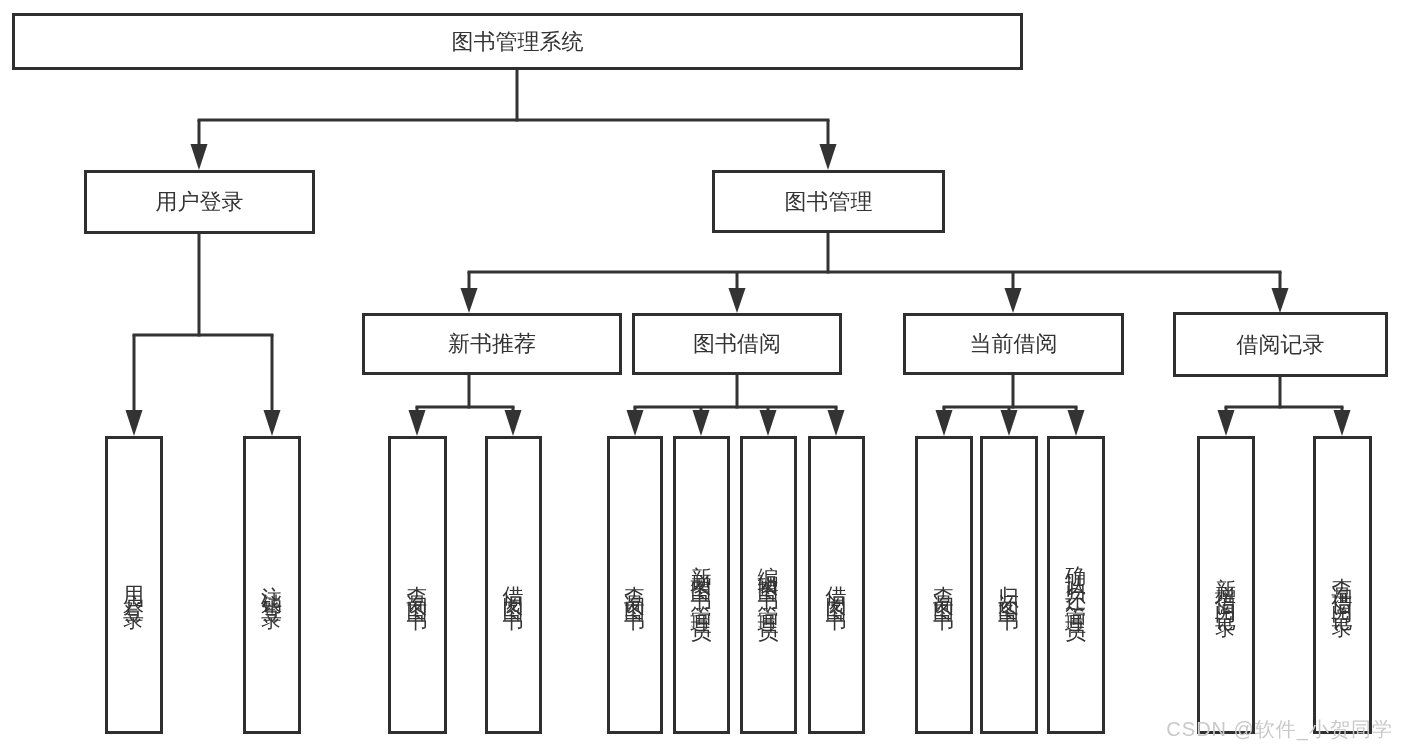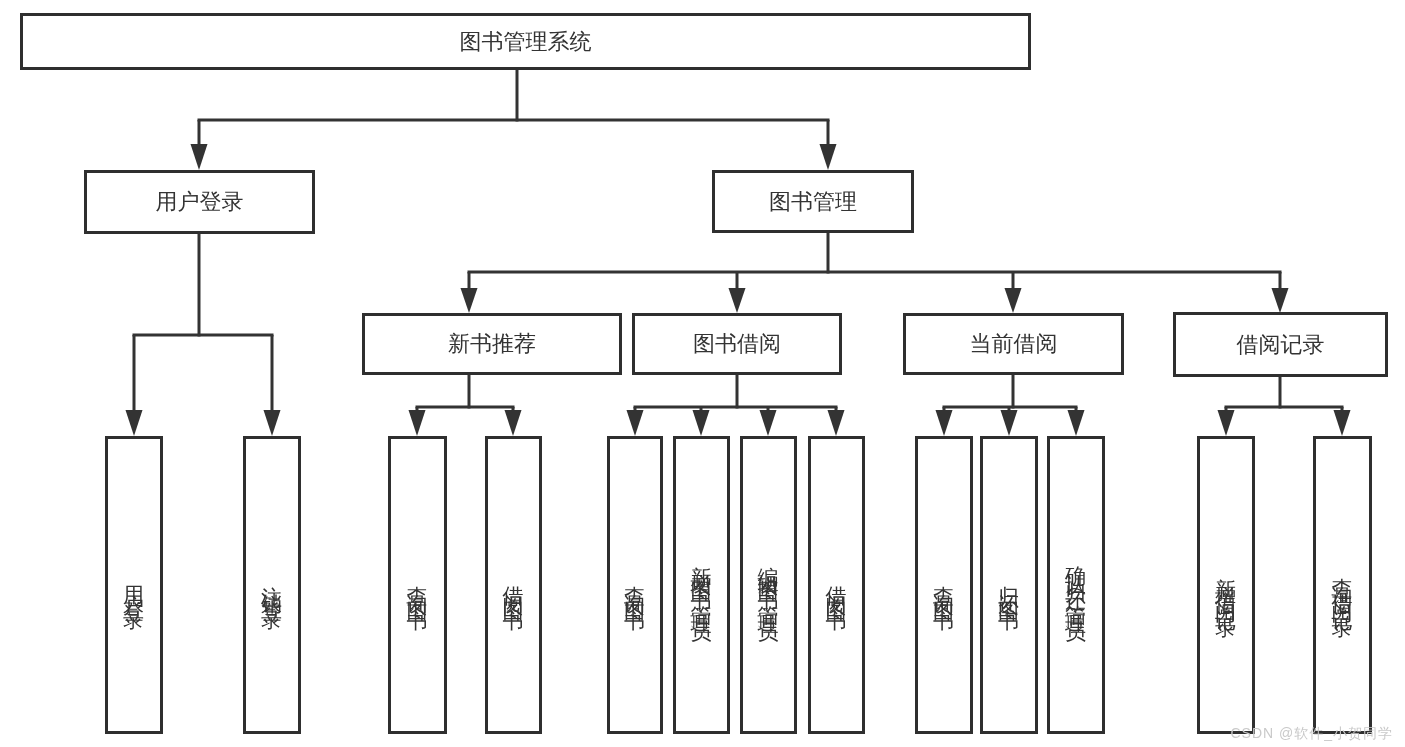--- a/index.html
+++ b/index.html
@@ -7,21 +7,21 @@
   body { font-family:"Liberation Sans", sans-serif; }
   .canvas { position:relative; width:1405px; height:747px; background:#ffffff; overflow:hidden; }
   svg.connectors { position:absolute; left:0; top:0; width:1405px; height:747px; }
   svg.connectors line { stroke:#333333; stroke-width:3; }
   svg.connectors polygon { fill:#333333; }
   .node { position:absolute; border:3px solid #2f2f2f; background:#ffffff;
           display:flex; align-items:center; justify-content:center;
           color:#333333; font-size:22px; font-weight:400; }
   .vnode span { writing-mode:vertical-rl; text-orientation:mixed;
                 font-size:21px; line-height:1; letter-spacing:8px; }
-  .watermark { position:absolute; right:12px; bottom:4px; font-size:14px;
+  .watermark { position:absolute; right:12px; bottom:4px; font-size:20px;
                color:#c9c9c9; z-index:5; letter-spacing:1px; white-space:nowrap; }
 </style>
 </head>
 <body>
 
 <div class="canvas">
 
   <svg class="connectors" viewBox="0 0 1405 747" xmlns="http://www.w3.org/2000/svg">
 
     <g>
@@ -91,24 +91,24 @@
     <g>
       <line x1="1280" y1="377" x2="1280" y2="408.5"></line>
       <line x1="1224.5" y1="407" x2="1343.5" y2="407"></line>
       <line x1="1226" y1="407" x2="1226" y2="414"></line>
       <polygon points="1217.5,410 1234.5,410 1226,436"></polygon>
       <line x1="1342" y1="407" x2="1342" y2="414"></line>
       <polygon points="1333.5,410 1350.5,410 1342,436"></polygon>
     </g>
   </svg>
 
-  <div class="node" style="left:12px; top:13px; width:1011px; height:57px;margin-left:8px;">图书管理系统</div>
+  <div class="node" style="left:12px; top:13px; width:1011px; height:57px;">图书管理系统</div>
 
   <div class="node" style="left:84px; top:170px; width:231px; height:64px;">用户登录</div>
-  <div class="node" style="left:712px; top:170px; width:202px; height:63px;">图书管理</div>
+  <div class="node" style="left:712px; top:170px; width:233px; height:63px;">图书管理</div>
 
   <div class="node" style="left:362px; top:313px; width:260px; height:62px;">新书推荐</div>
   <div class="node" style="left:903px; top:313px; width:221px; height:62px;">当前借阅</div>
   <div class="node" style="left:632px; top:313px; width:210px; height:62px;">图书借阅</div>
   <div class="node" style="left:1173px; top:312px; width:215px; height:65px;">借阅记录</div>
 
   <div class="node vnode" style="left:105px; top:436px; width:58px; height:298px;">
     <span>用户登录</span>
   </div>
   <div class="node vnode" style="left:243px; top:436px; width:58px; height:298px;">

